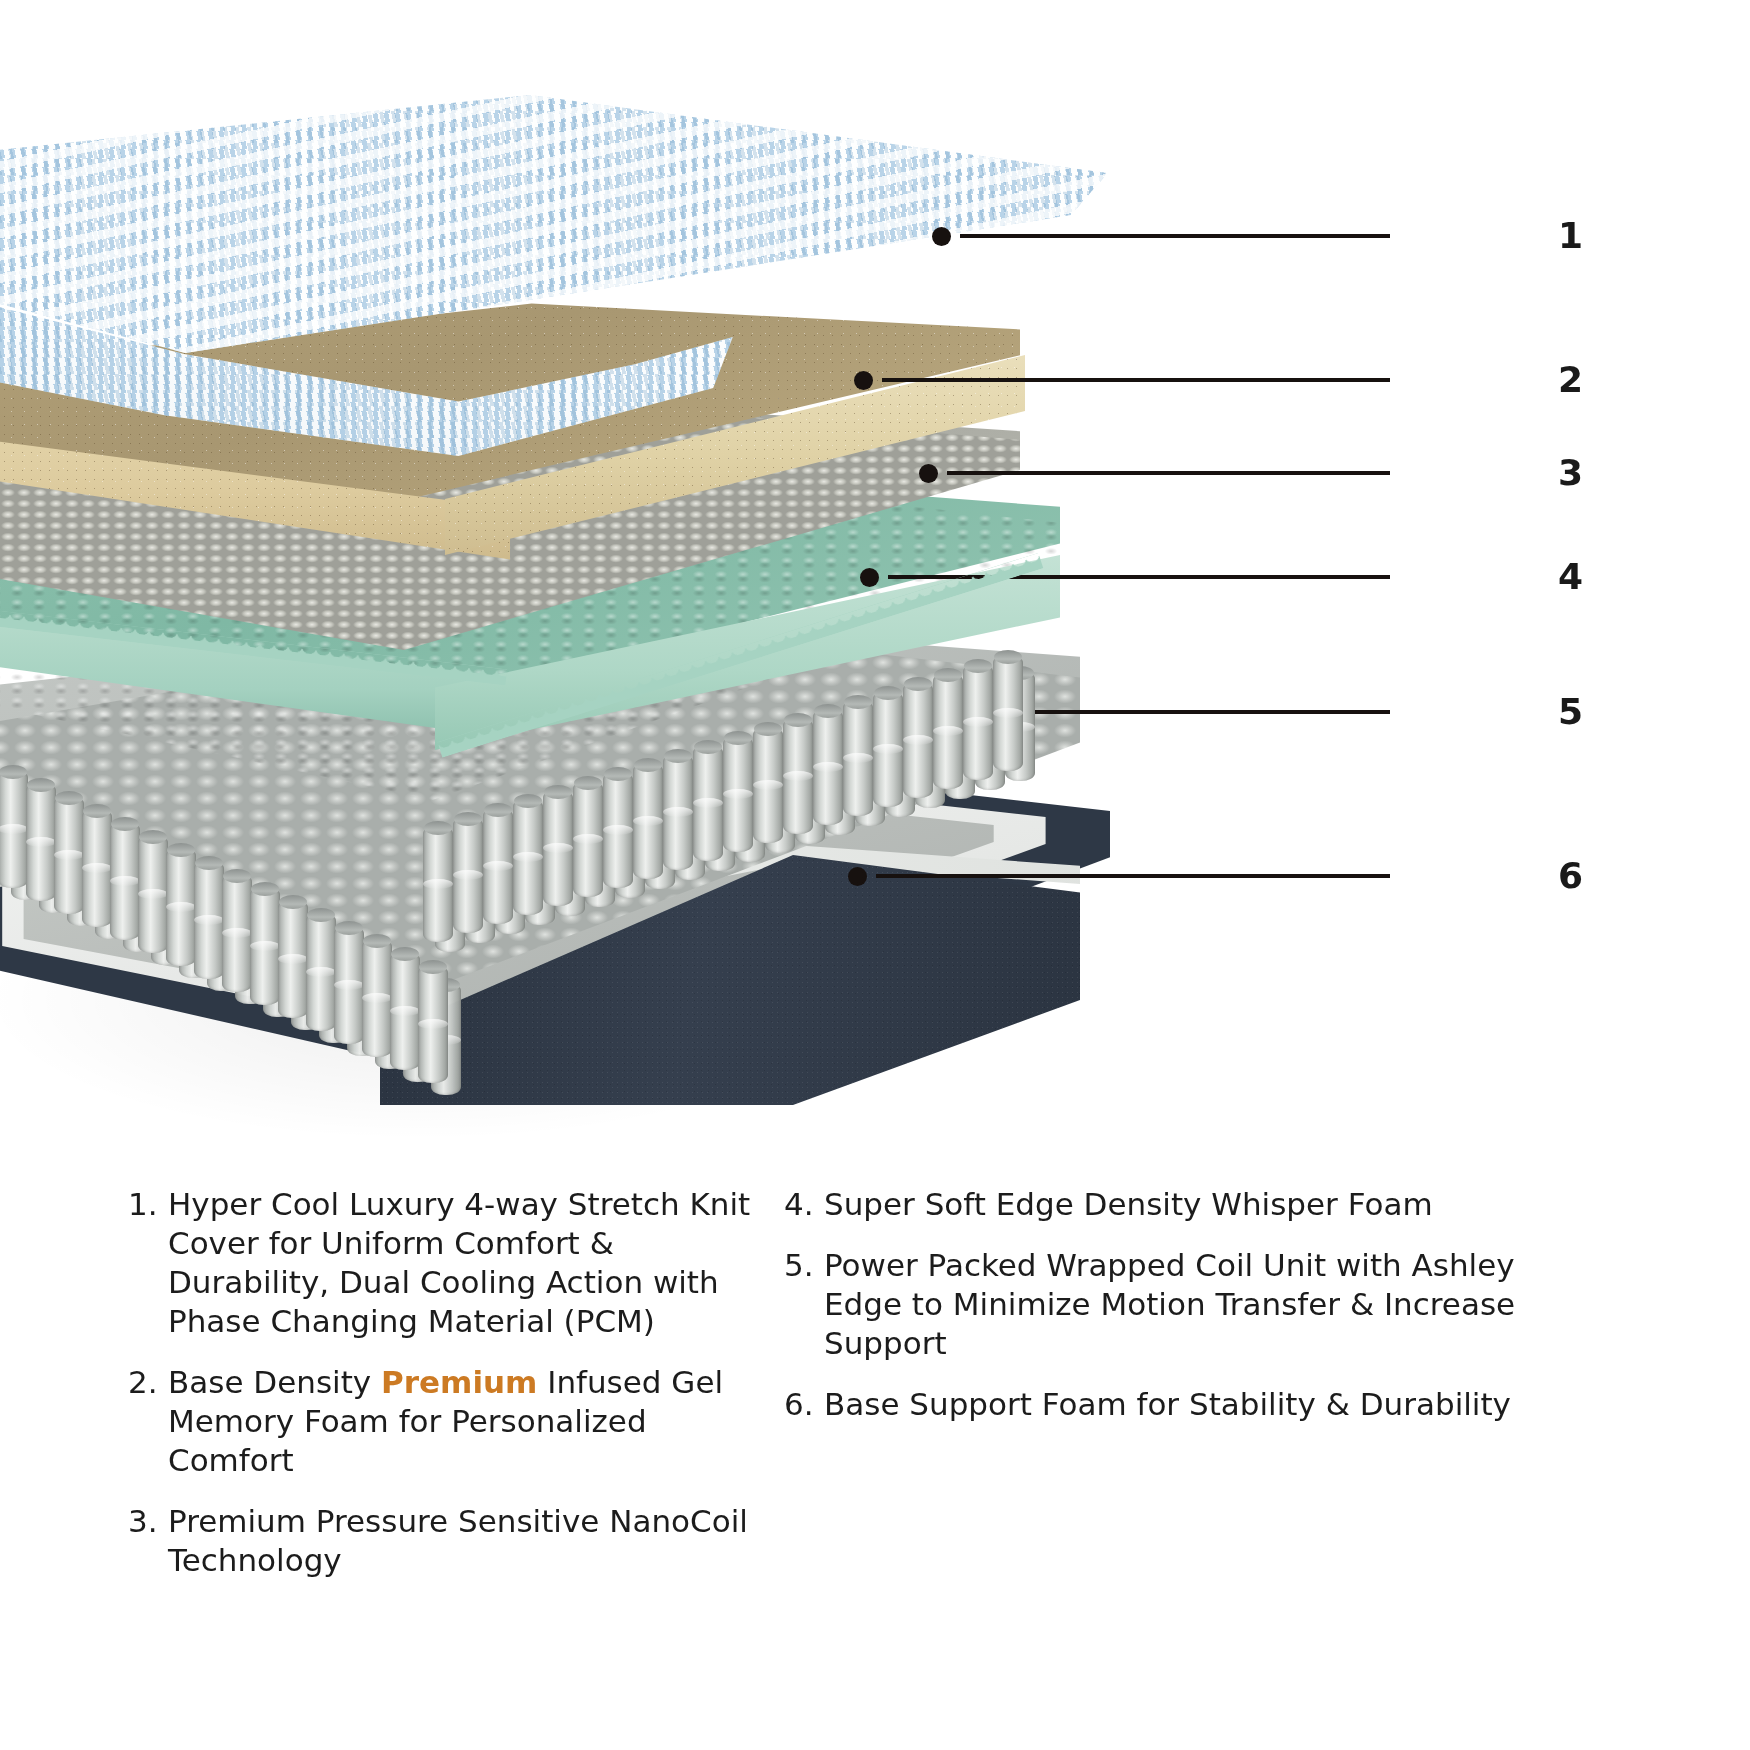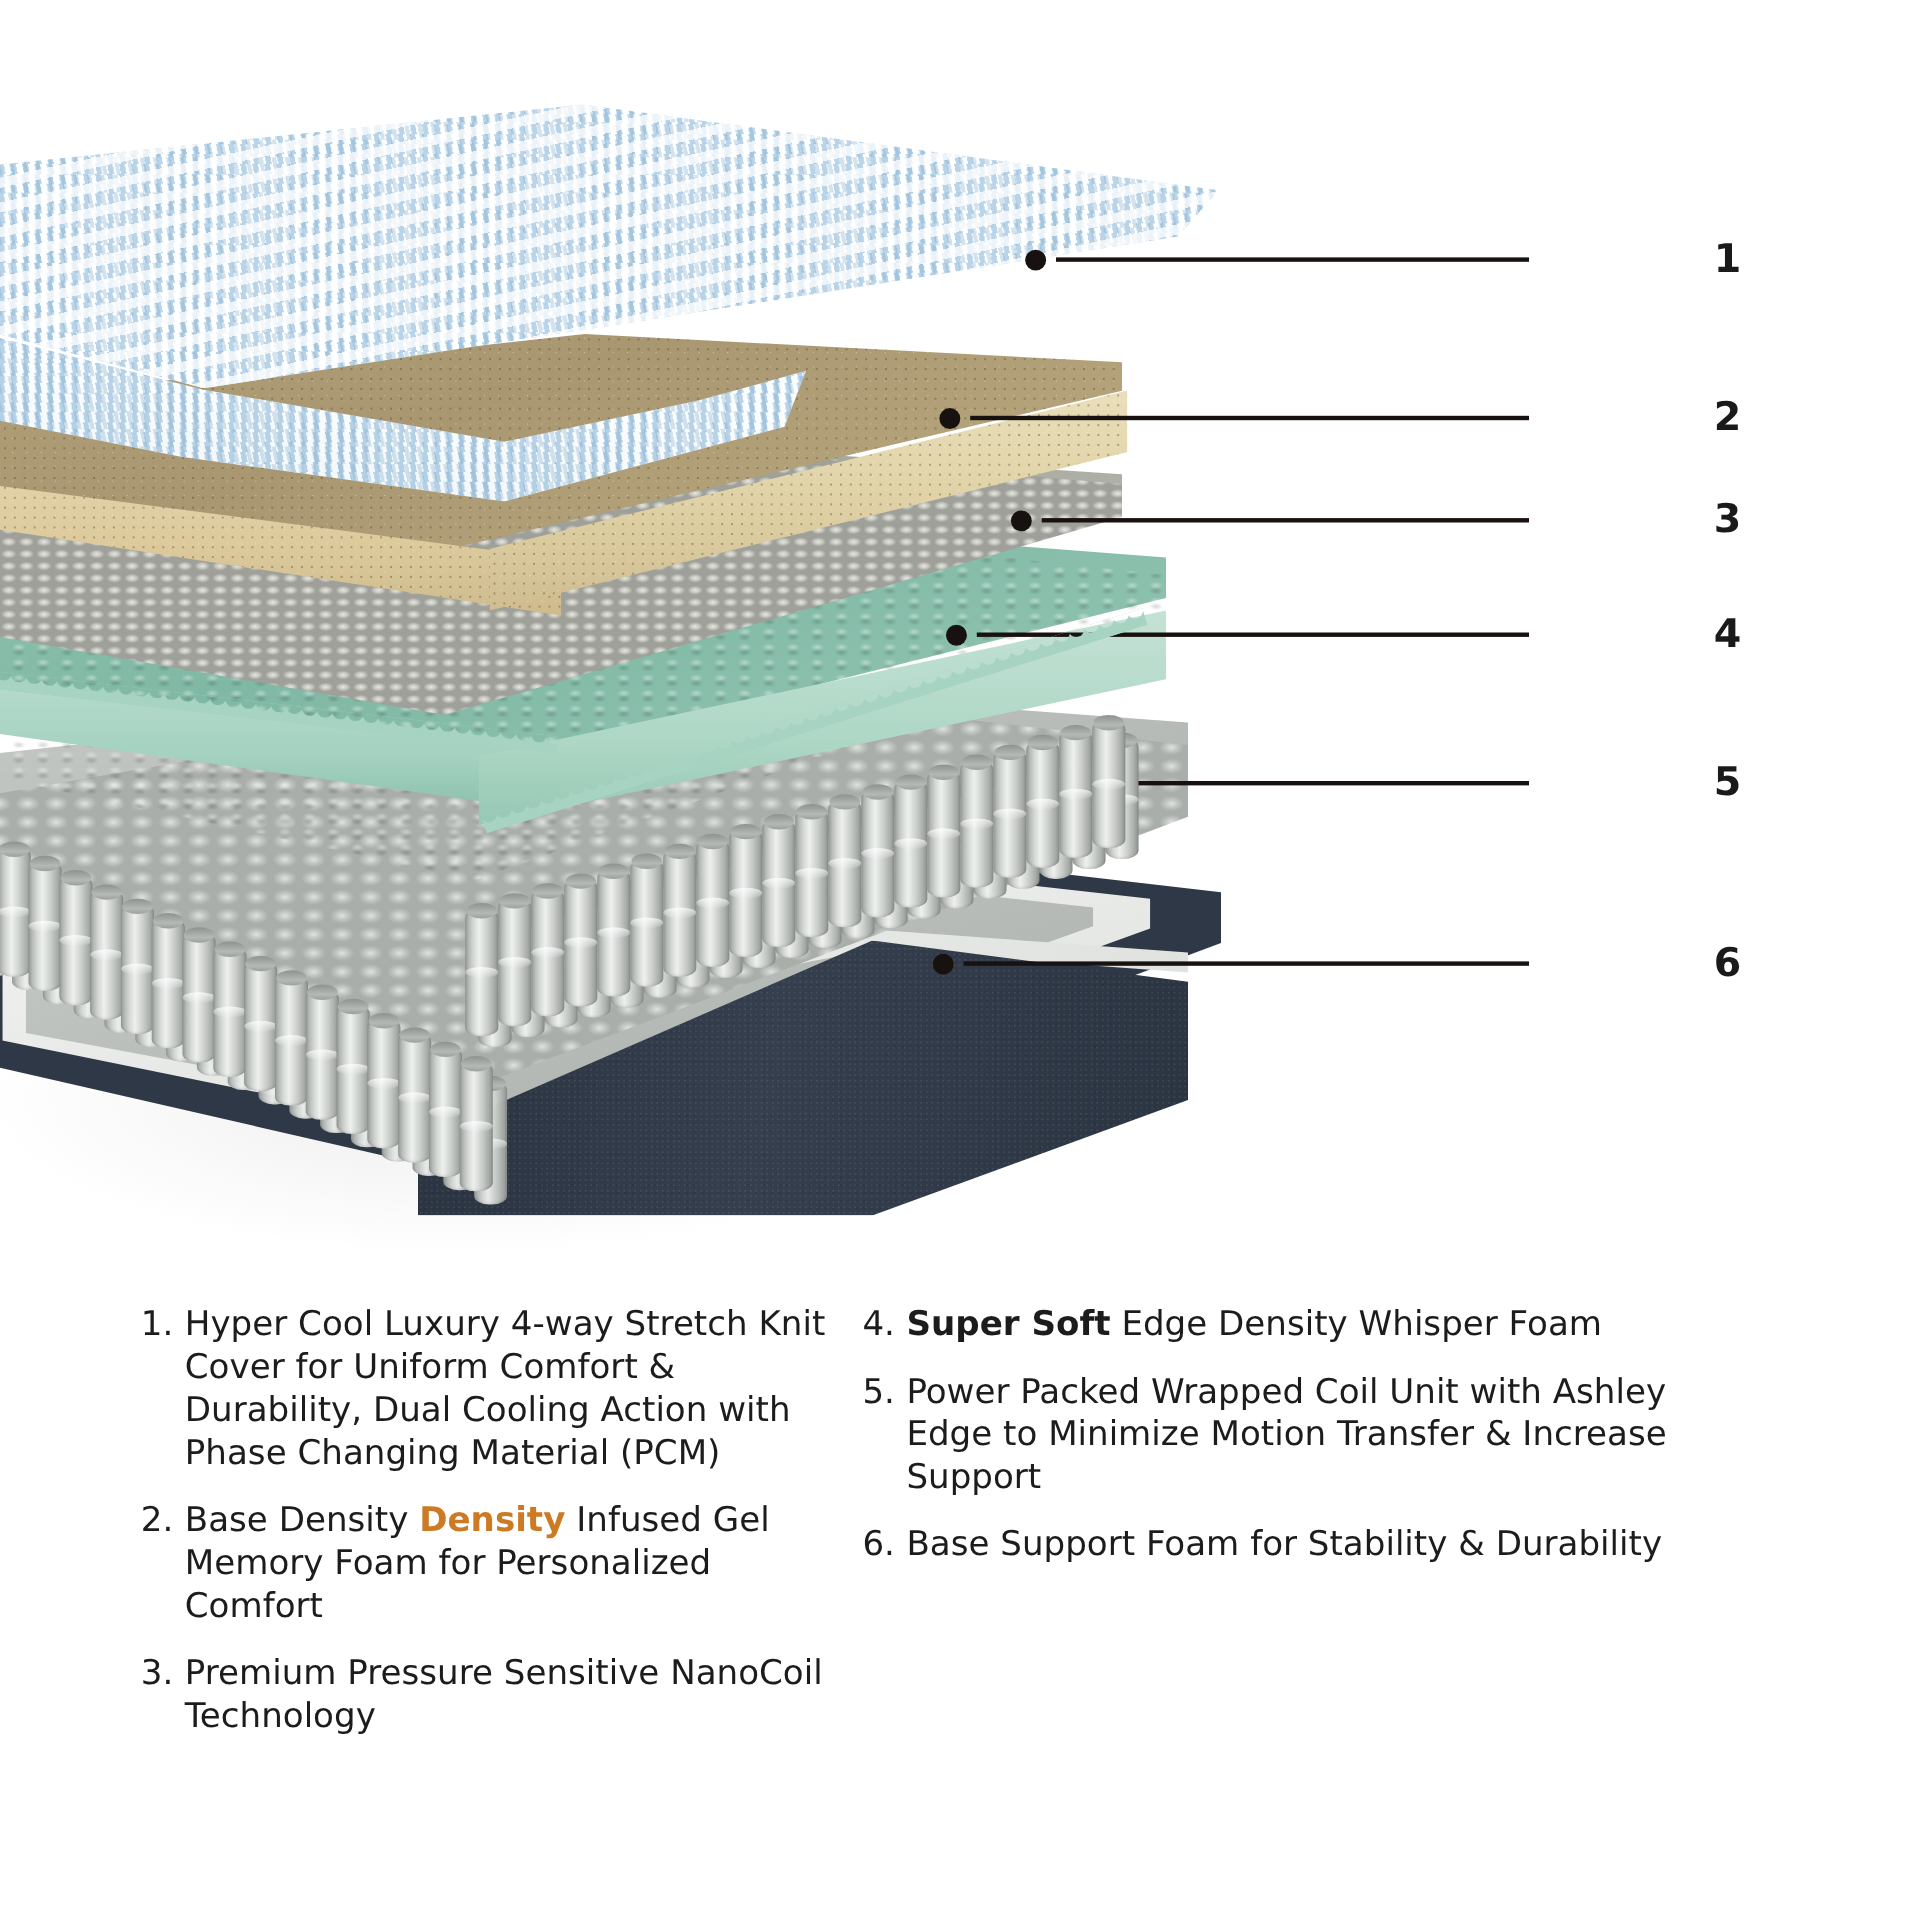--- a/index.html
+++ b/index.html
@@ -222,21 +222,21 @@
     display:flex; gap:0;
   }
   .legend-col { width:760px; padding-left:128px; }
   .legend-col.right { width:800px; padding-left:24px; }
   .legend-item {
     display:flex; font-size:31px; line-height:1.26; color:#1c1c1c;
     margin-bottom:22px; font-family:"DejaVu Sans", sans-serif;
   }
   .legend-num { width:40px; flex:0 0 40px; text-align:left; }
   .legend-txt { flex:1 1 auto; }
-  .legend-txt b { font-weight:700; }
+  .legend-txt b { font-weight:400; }
   .copper { color:#cc7a23; font-weight:700; }
 </style>
 </head>
 <body>
 
 <div id="scene">
 
   <div class="floor-shade"></div>
 
   <div class="layer">
@@ -402,21 +402,21 @@
   </div>
 
 <div id="legend">
   <div class="legend-col" id="legendLeft">
       <div class="legend-item">
         <span class="legend-num">1.</span>
         <span class="legend-txt"><span>Hyper Cool Luxury 4-way Stretch Knit Cover for Uniform Comfort &amp; Durability, Dual Cooling Action with Phase Changing Material (PCM)</span></span>
       </div>
       <div class="legend-item">
         <span class="legend-num">2.</span>
-        <span class="legend-txt"><span>Base Density </span><span class="copper">Density</span><span> Infused Gel Memory Foam for Personalized Comfort</span></span>
+        <span class="legend-txt"><span>Base Density </span><span class="copper">Premium</span><span> Infused Gel Memory Foam for Personalized Comfort</span></span>
       </div>
       <div class="legend-item">
         <span class="legend-num">3.</span>
         <span class="legend-txt"><span>Premium Pressure Sensitive NanoCoil Technology</span></span>
       </div>
     </div>
   <div class="legend-col right" id="legendRight">
       <div class="legend-item">
         <span class="legend-num">4.</span>
         <span class="legend-txt"><b>Super Soft</b><span> Edge Density Whisper Foam</span></span>

